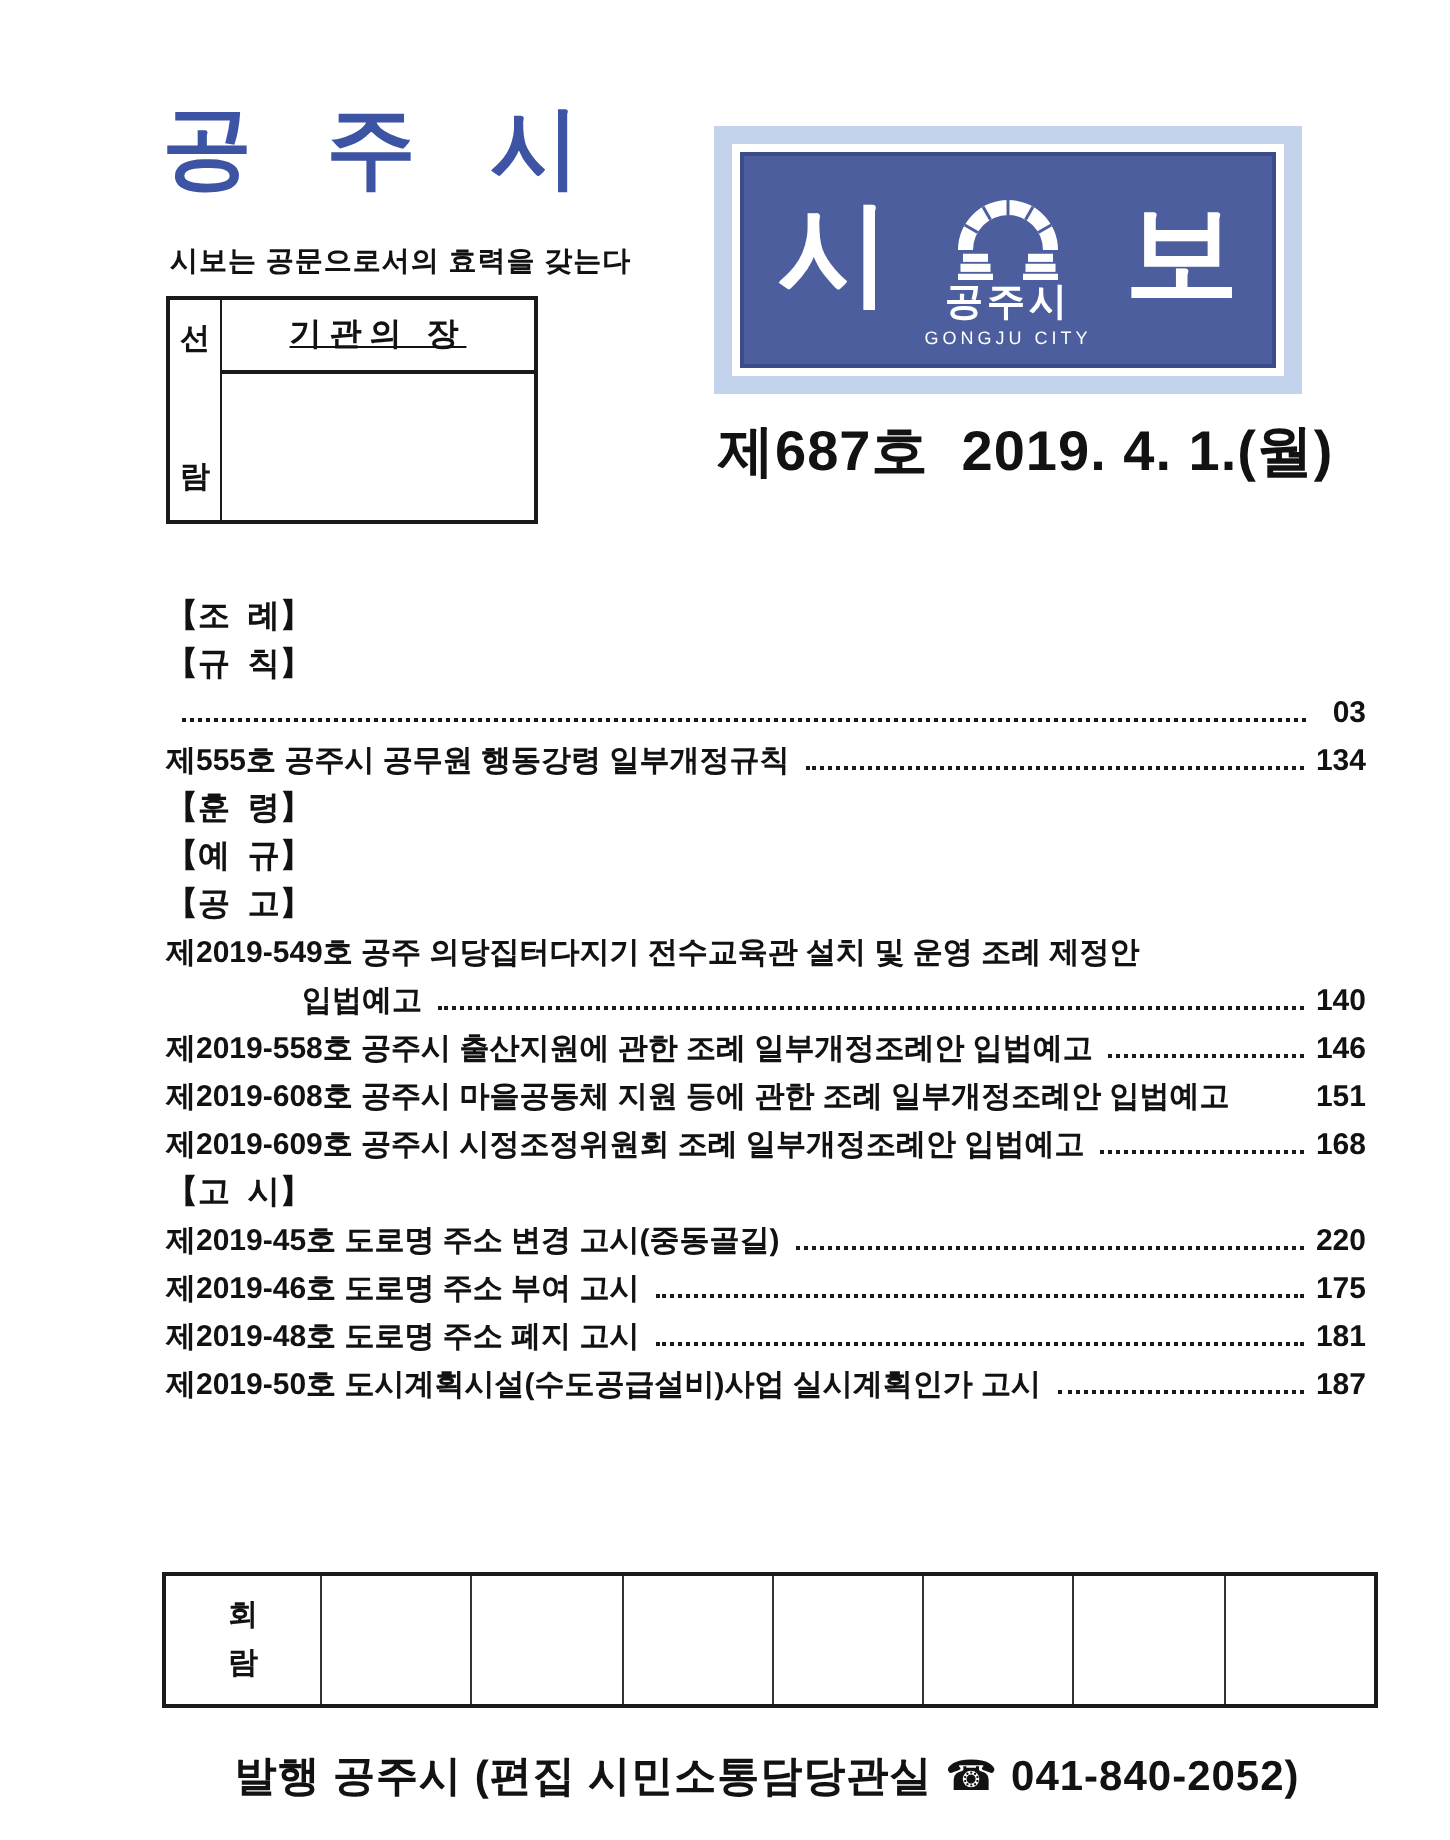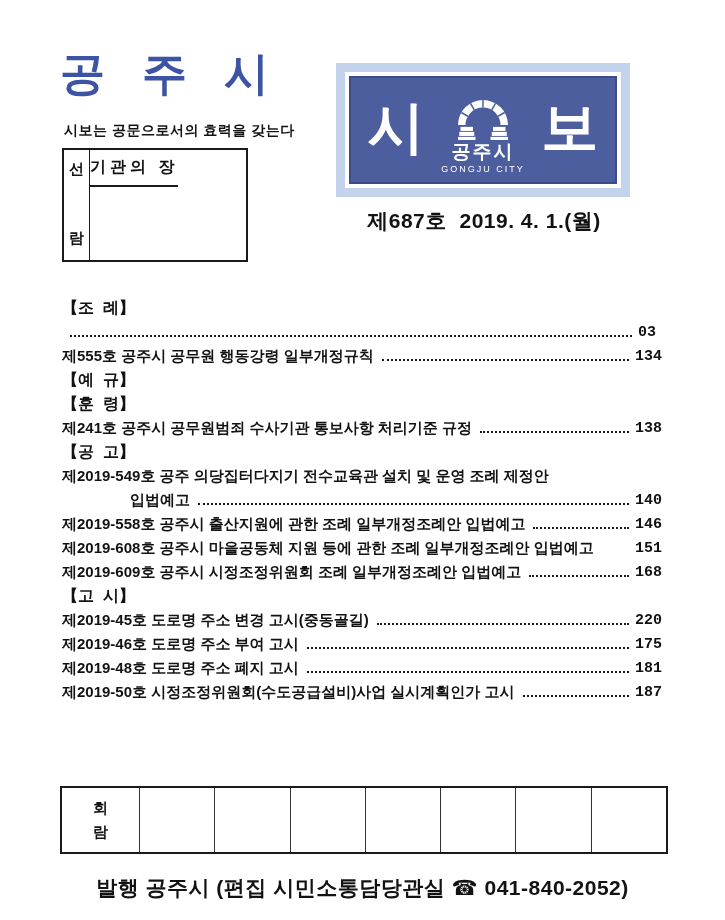--- a/index.html
+++ b/index.html
@@ -11,21 +11,21 @@
   }
   *{box-sizing:border-box;margin:0;padding:0;}
   html,body{width:725px;height:920px;}
   body{
     background:#ffffff;
     font-family:"Liberation Sans","DejaVu Sans",sans-serif;
     color:var(--ink);
     position:relative;
     overflow:hidden;
   }
-  .page{position:absolute;inset:0;}
+  .page{position:absolute;inset:0;margin-left:21px;}
 
   
   .city-title{
     position:absolute;left:60px;top:44px;
     font-size:45px;font-weight:bold;color:var(--title-blue);
     letter-spacing:4px;white-space:pre;
   }
   .subtitle{
     position:absolute;left:64px;top:122px;
     font-size:14px;font-weight:bold;letter-spacing:0.5px;white-space:pre;
@@ -35,21 +35,21 @@
   .approval{
     position:absolute;left:62px;top:148px;width:186px;height:114px;
     border:2px solid #1a1a1a;display:flex;background:#fff;
   }
   .approval .side{
     width:26px;border-right:1.5px solid #1a1a1a;
     display:flex;flex-direction:column;justify-content:space-between;
     align-items:center;padding:10px 0 12px 0;
     font-size:15px;font-weight:bold;
   }
-  .approval .main{flex:1;display:flex;flex-direction:row;}
+  .approval .main{flex:1;display:flex;flex-direction:column;text-decoration:underline;}
   .approval .main .head{
     height:37px;border-bottom:2px solid #1a1a1a;
     display:flex;align-items:center;justify-content:center;
     font-size:16px;font-weight:bold;letter-spacing:4px;
   }
   .approval .main .blank{flex:1;}
 
   
   .logo{
     position:absolute;left:336px;top:63px;width:294px;height:134px;
@@ -68,21 +68,21 @@
   }
   .logo .center-col{
     display:flex;flex-direction:column;align-items:center;gap:1px;
     padding-top:4px;
   }
   .logo .city-kr{font-size:19px;font-weight:bold;letter-spacing:2px;line-height:1.15;}
   .logo .city-en{font-size:9px;font-weight:normal;letter-spacing:2px;line-height:1.2;}
 
   .issue-line{
     position:absolute;left:338px;top:207px;width:292px;
-    text-align:center;font-size:21px;font-weight:bold;letter-spacing:0.5px;
+    text-align:center;font-size:28px;font-weight:bold;letter-spacing:0.5px;
     white-space:pre;
   }
 
   
   .toc{
     position:absolute;left:62px;top:296px;width:600px;
   }
   .toc-section{
     height:24px;display:flex;align-items:center;
     font-size:16px;font-weight:bold;white-space:pre;
@@ -92,22 +92,22 @@
     font-size:15px;font-weight:bold;white-space:nowrap;
   }
   .toc-item.indent{padding-left:68px;}
   .toc-text{flex:0 0 auto;}
   .toc-dots{
     flex:1 1 auto;margin:0 6px 0 8px;height:1px;align-self:center;
     margin-top:7px;
   }
   .toc-dots.on{border-bottom:2px dotted #1a1a1a;}
   .toc-page{
-    flex:0 0 auto;min-width:24px;text-align:left;font-weight:bold;
-    font-family:Liberation Mono, monospace;font-size:15px;
+    flex:0 0 auto;min-width:24px;text-align:right;font-weight:bold;
+    font-family:Liberation Sans, sans-serif;font-size:15px;
   }
 
   
   .circulation{
     position:absolute;left:60px;top:786px;width:608px;height:68px;
     border:2px solid #1a1a1a;display:flex;background:#fff;
   }
   .circulation .cell{
     flex:1;border-right:1.5px solid #333;
   }
@@ -174,36 +174,32 @@
         </span>
         <span class="big-char">보</span>
       </div>
     </div>
   </div>
 
   <div class="issue-line">제687호  2019. 4. 1.(월)</div>
 
   <div class="toc" id="toc">
       <div class="toc-section">【조  례】</div>
+      <div class="toc-section">【규  칙】</div>
       <div class="toc-item">
         <span class="toc-dots on"></span>
         <span class="toc-page">03</span>
       </div>
       <div class="toc-item">
         <span class="toc-text">제555호 공주시 공무원 행동강령 일부개정규칙</span>
         <span class="toc-dots on"></span>
         <span class="toc-page">134</span>
       </div>
+      <div class="toc-section">【훈  령】</div>
       <div class="toc-section">【예  규】</div>
-      <div class="toc-section">【훈  령】</div>
-      <div class="toc-item">
-        <span class="toc-text">제241호 공주시 공무원범죄 수사기관 통보사항 처리기준 규정</span>
-        <span class="toc-dots on"></span>
-        <span class="toc-page">138</span>
-      </div>
       <div class="toc-section">【공  고】</div>
       <div class="toc-item">
         <span class="toc-text">제2019-549호 공주 의당집터다지기 전수교육관 설치 및 운영 조례 제정안</span>
         <span class="toc-dots"></span>
         <span class="toc-page"></span>
       </div>
       <div class="toc-item indent">
         <span class="toc-text">입법예고</span>
         <span class="toc-dots on"></span>
         <span class="toc-page">140</span>
@@ -233,21 +229,21 @@
         <span class="toc-text">제2019-46호 도로명 주소 부여 고시</span>
         <span class="toc-dots on"></span>
         <span class="toc-page">175</span>
       </div>
       <div class="toc-item">
         <span class="toc-text">제2019-48호 도로명 주소 폐지 고시</span>
         <span class="toc-dots on"></span>
         <span class="toc-page">181</span>
       </div>
       <div class="toc-item">
-        <span class="toc-text">제2019-50호 시정조정위원회(수도공급설비)사업 실시계획인가 고시</span>
+        <span class="toc-text">제2019-50호 도시계획시설(수도공급설비)사업 실시계획인가 고시</span>
         <span class="toc-dots on"></span>
         <span class="toc-page">187</span>
       </div>
     </div>
 
   <div class="circulation" id="circulation">
     <div class="cell label-cell">
       <span>회</span>
       <span>람</span>
     </div>

